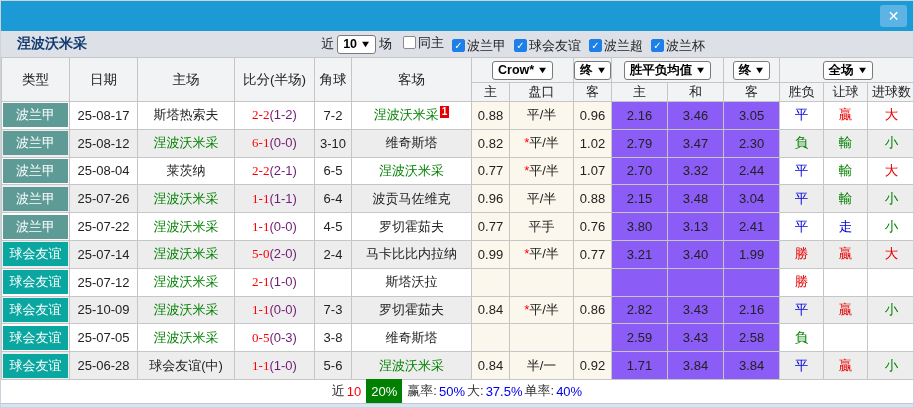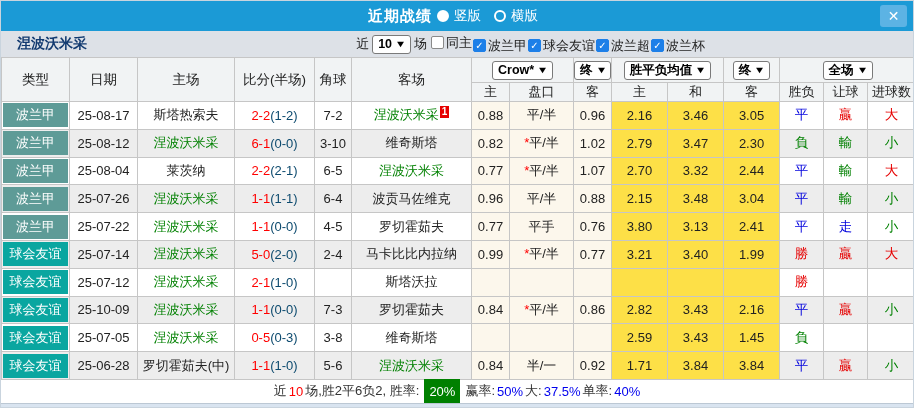--- a/index.html
+++ b/index.html
@@ -14,65 +14,58 @@
   .rdot.on { background:#fff; }
   .rlabel { font-size:13.5px; margin-right:8px; }
   .close-btn { position:absolute; right:6px; top:4px; width:27px; height:22px; background:#5cb3e4; border-radius:3px; color:#fff; font-weight:bold; font-size:14px; line-height:22px; text-align:center; cursor:pointer; }
 
   
   .filterbar { height:26px; background:#dde1e7; display:flex; align-items:center; font-size:13px; color:#222; }
   .team-title { font-weight:bold; color:#123a70; font-size:14px; padding-left:16px; }
   .filters { margin-left:auto; margin-right:208px; display:flex; align-items:center; gap:3px; }
   .sel { display:inline-flex; align-items:center; gap:4px; background:#fff; border:1px solid #7a7a7a; border-radius:3px; padding:1px 5px; font-size:12.5px; font-weight:bold; color:#000; cursor:pointer; white-space:nowrap; line-height:15px; }
   .sel .arr { font-size:9px; transform:scaleX(1.3); }
-  .cb-item { display:inline-flex; align-items:center; gap:2px; cursor:pointer; margin-left:1px; }
+  .cb-item { display:inline-flex; align-items:center; gap:2px; cursor:pointer; margin-left:8px; }
   .cbbox { width:13px; height:13px; border:1px solid #8a8a8a; background:#fff; border-radius:2px; font-size:10px; line-height:12px; text-align:center; color:#fff; }
   .cbbox.on { background:#1d7fe8; border-color:#1d7fe8; font-weight:bold; }
 
   
   table { border-collapse:collapse; table-layout:fixed; width:914px; font-size:13px; }
   th, td { border:1px solid #c6c6c6; text-align:center; padding:0; overflow:visible; white-space:nowrap; color:#222; }
   thead th { background:#f1f3f4; font-weight:normal; font-size:13.5px; }
   tr.h1 th { height:25px; }
   tr.h2 th { height:19px; font-size:13px; }
   tbody tr { height:27.8px; background:#fff; }
   tbody tr.alt { background:#ededed; }
   td.cream { background:#fcf7ec; }
-  td.lblue { background:#fde047; }
+  td.lblue { background:#8b5cf6; }
   .badge { display:block; margin:1px; height:24px; line-height:24px; color:#fff; font-size:13px; }
   .c-g { color:#008000; }
   .c-r { color:#e60000; }
   .c-b { color:#0000dd; }
-  .ft { color:#ff0000; }
-  .ht { color:#0c4a6e; }
+  .ft { color:#ff0000;font-family:Liberation Serif, serif; }
+  .ht { color:#701a75; }
   .star { color:#ff0000; }
   .abadge { display:inline-block; background:#e60000; color:#fff; font-size:10px; font-weight:bold; line-height:12px; padding:0 2px; vertical-align:top; margin-left:1px; }
   td[data-f="res"], td[data-f="hres"], td[data-f="goals"] { font-size:13.5px; }
 
   
   .summary { height:23px; background:#fff; display:flex; align-items:center; justify-content:center; font-size:13px; color:#333; }
   .seg { margin:0 1px; }
   .seg.red { color:#ff0000; }
   .seg.blue { color:#0000ee; }
   .seg.badge { background:#008000; color:#fff; padding:1px 5px; margin:0 4px; }
   .bottom-strip { height:6px; background:#d9e4f0; border-top:1px solid #bcc8d4; }
 </style>
 </head>
 <body>
 
 <div id="app">
 
   <div class="titlebar">
-    <div class="title-group">
-      <span class="app-title">近期战绩</span>
-      <span class="rdot on"></span>
-      <span class="rlabel">竖版</span>
-      <span class="rdot"></span>
-      <span class="rlabel">横版</span>
-    </div>
     <span class="close-btn">✕</span>
   </div>
 
   <div class="filterbar">
     <span class="team-title">涅波沃米采</span>
     <span class="filters">
       <span>近</span>
       <span class="sel">
           <span>10</span>
           <span class="arr">▼</span>
@@ -326,51 +319,50 @@
     <td data-f="date">25-07-05</td>
     <td><span data-f="home" class="c-g">涅波沃米采</span></td>
     <td><span class="ft" data-f="ft">0-5</span><span class="ht" data-f="ht">(0-3)</span></td>
     <td data-f="corner">3-8</td>
     <td><span data-f="away">维奇斯塔</span></td>
     <td class="cream" data-f="odds-h"></td>
     <td class="cream"><span class="star" data-f="pk-star"></span><span data-f="pk"></span></td>
     <td class="cream" data-f="odds-a"></td>
     <td class="lblue" data-f="avg-h">2.59</td>
     <td class="lblue" data-f="avg-d">3.43</td>
-    <td class="lblue" data-f="avg-a">1.45</td>
+    <td class="lblue" data-f="avg-a">2.58</td>
     <td data-f="res" class="c-g">負</td>
     <td data-f="hres"></td>
     <td data-f="goals"></td>
   </tr>
         <tr class="alt">
     <td>
             <span class="badge" data-f="league" style="background: rgb(10, 166, 160);">球会友谊</span>
           </td>
     <td data-f="date">25-06-28</td>
-    <td><span data-f="home">罗切霍茹夫(中)</span></td>
+    <td><span data-f="home">球会友谊(中)</span></td>
     <td><span class="ft" data-f="ft">1-1</span><span class="ht" data-f="ht">(1-0)</span></td>
     <td data-f="corner">5-6</td>
     <td><span data-f="away" class="c-g">涅波沃米采</span></td>
     <td class="cream" data-f="odds-h">0.84</td>
     <td class="cream"><span class="star" data-f="pk-star"></span><span data-f="pk">半/一</span></td>
     <td class="cream" data-f="odds-a">0.92</td>
     <td class="lblue" data-f="avg-h">1.71</td>
     <td class="lblue" data-f="avg-d">3.84</td>
     <td class="lblue" data-f="avg-a">3.84</td>
     <td data-f="res" class="c-b">平</td>
     <td data-f="hres" class="c-r">贏</td>
     <td data-f="goals" class="c-g">小</td>
   </tr>
       </tbody>
   </table>
 
   <div class="summary" id="summary-host">
       <span class="seg plain">近</span>
       <span class="seg red">10</span>
-      <span class="seg plain">场,胜2平6负2, 胜率:</span>
       <span class="seg badge">20%</span>
       <span class="seg plain">赢率:</span>
       <span class="seg blue">50%</span>
       <span class="seg plain">大:</span>
       <span class="seg blue">37.5%</span>
       <span class="seg plain">单率:</span>
       <span class="seg blue">40%</span>
     </div>
   <div class="bottom-strip"></div>
 </div>

